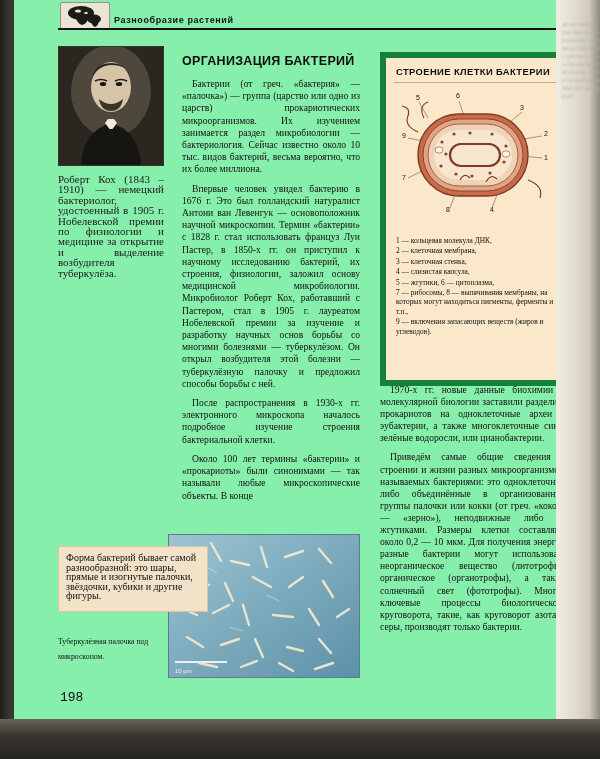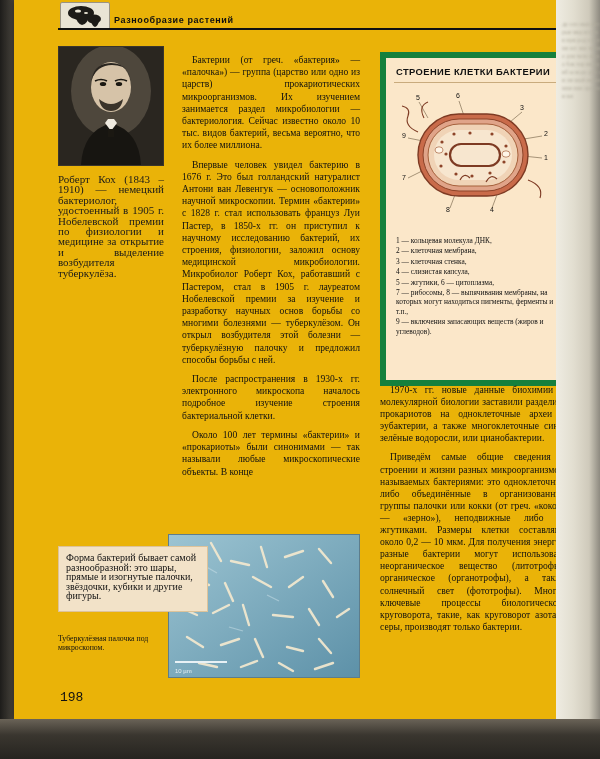--- a/index.html
+++ b/index.html
@@ -7,21 +7,21 @@
     width:600px;height:759px;
     background:#2b2b2b;
     font-family:"Liberation Serif", serif;
     overflow:hidden;
     position:relative;
   }
   
   .page{
     position:absolute;
     left:14px;top:0;width:556px;height:719px;
-    background:#eab308;
+    background:#86efac;
     box-shadow:0 0 6px rgba(0,0,0,.5);
   }
   
   .next-page{
     position:absolute;left:556px;top:0;width:44px;height:719px;
     background:linear-gradient(90deg,#efece2 0%,#e2ded0 40%,#cfcabb 75%,#8e8a80 100%);
     overflow:hidden;
   }
   .next-page .blurtext{
     position:absolute;left:6px;top:20px;width:40px;
@@ -130,21 +130,21 @@
     overflow:hidden;border:1px solid #5d7d8c;
   }
   .photo-caption-box{
     position:absolute;left:0;top:12px;width:150px;height:66px;
     background:#f2e2c8;border:1px solid #ddc39a;
     padding:6px 7px;box-sizing:border-box;
     font-size:10px;line-height:9.6px;color:#111;
   }
   .photo-caption-2{
     position:absolute;left:0px;top:100px;width:104px;
-    font-size:7.8px;line-height:9px;color:#111;
+    font-size:7.8px;line-height:15px;color:#111;
   }
   .page-number{
     position:absolute;left:46px;top:690px;
     font-size:13px;color:#111;font-family:Liberation Mono, monospace;
   }
 </style>
 </head>
 <body>
 
 <div class="left-dark"></div>
@@ -180,20 +180,21 @@
         <path d="M56 34 q6 -3 12 0" stroke="#1b1812" stroke-width="1.6" fill="none"></path>
         <path d="M22 118 q2 -34 30 -42 q28 8 30 42z" fill="#171511"></path>
         <path d="M46 76 l6 8 l6 -8 l-3 -4 h-6z" fill="#efeae0"></path>
         <rect x="49" y="82" width="6" height="8" fill="#1b1812"></rect>
       </svg>
     </div>
     <div class="caption">Роберт Кох (1843 – 1910) — немецкий бактериолог, удостоенный в 1905 г. Нобелевской премии по физиологии и медицине за открытие и выделение возбудителя туберкулёза.</div>
   </div>
 
   <div class="main-col">
+    <div class="article-title">ОРГАНИЗАЦИЯ БАКТЕРИЙ</div>
     <p class="body-p">Бактерии (от греч. «бактерия» — «палочка») — группа (царство или одно из царств) прокариотических микроорганизмов. Их изучением занимается раздел микробиологии — бактериология. Сейчас известно около 10 тыс. видов бактерий, весьма вероятно, что их более миллиона.</p>
     <p class="body-p">Впервые человек увидел бактерию в 1676 г. Это был голландский натуралист Антони ван Левенгук — основоположник научной микроскопии. Термин «бактерии» с 1828 г. стал использовать француз Луи Пастер, в 1850-х гг. он приступил к научному исследованию бактерий, их строения, физиологии, заложил основу медицинской микробиологии. Микробиолог Роберт Кох, работавший с Пастером, стал в 1905 г. лауреатом Нобелевской премии за изучение и разработку научных основ борьбы со многими болезнями — туберкулёзом. Он открыл возбудителя этой болезни — туберкулёзную палочку и предложил способы борьбы с ней.</p>
     <p class="body-p">После распространения в 1930-х гг. электронного микроскопа началось подробное изучение строения бактериальной клетки.</p>
     <p class="body-p">Около 100 лет термины «бактерии» и «прокариоты» были синонимами — так называли любые микроскопические объекты. В конце</p>
   </div>
 
   <div class="diagram-panel">
     <div class="diagram-title">СТРОЕНИЕ КЛЕТКИ БАКТЕРИИ</div>
     <div class="diagram-rule"></div>
     <div class="diagram-art">

